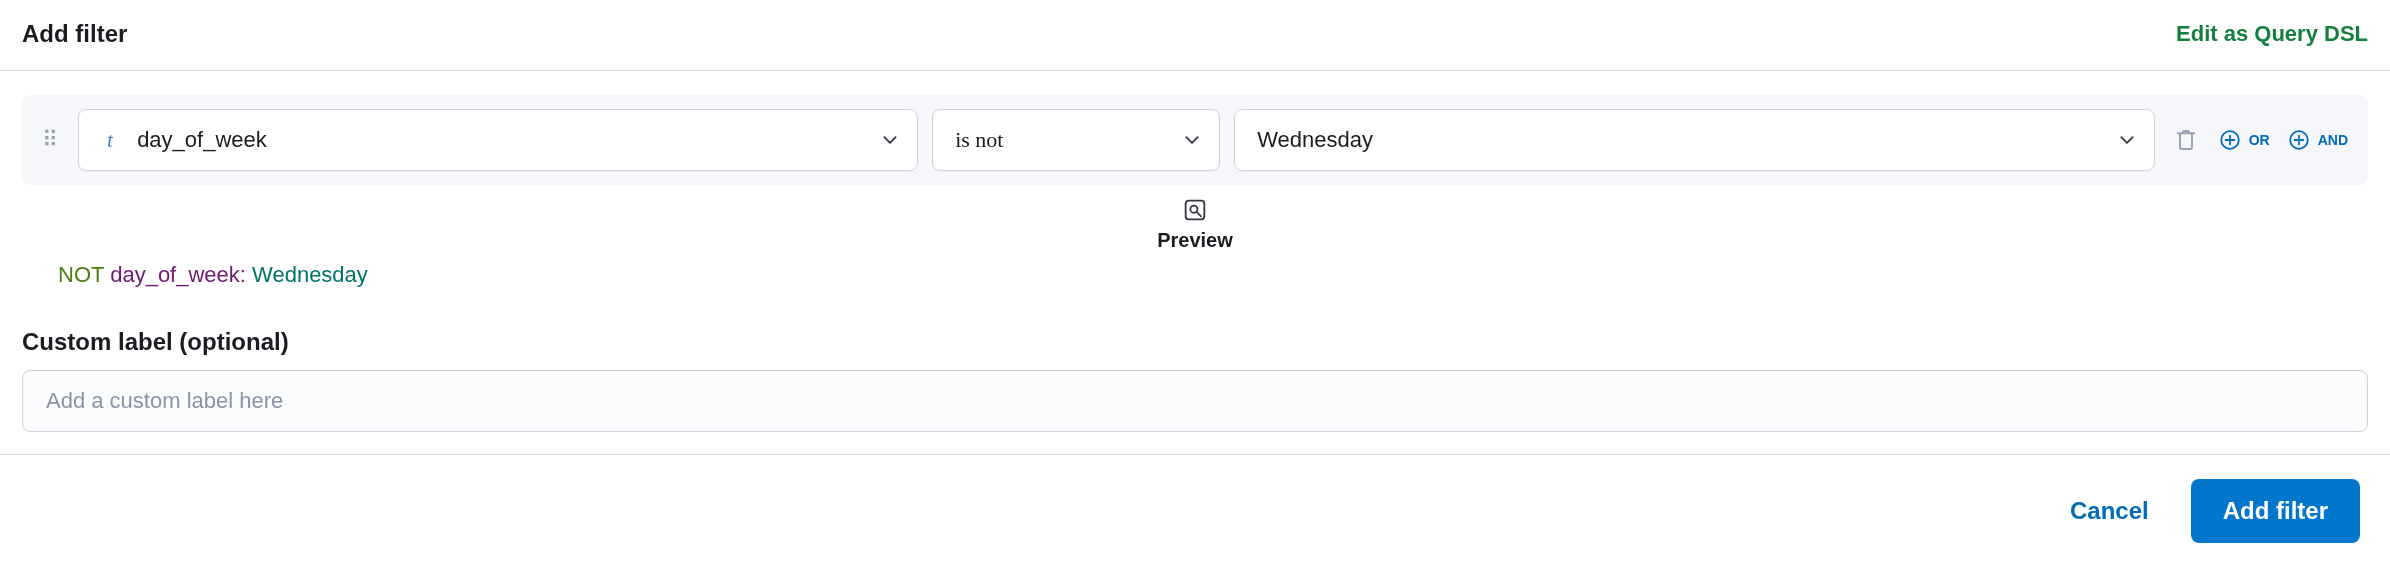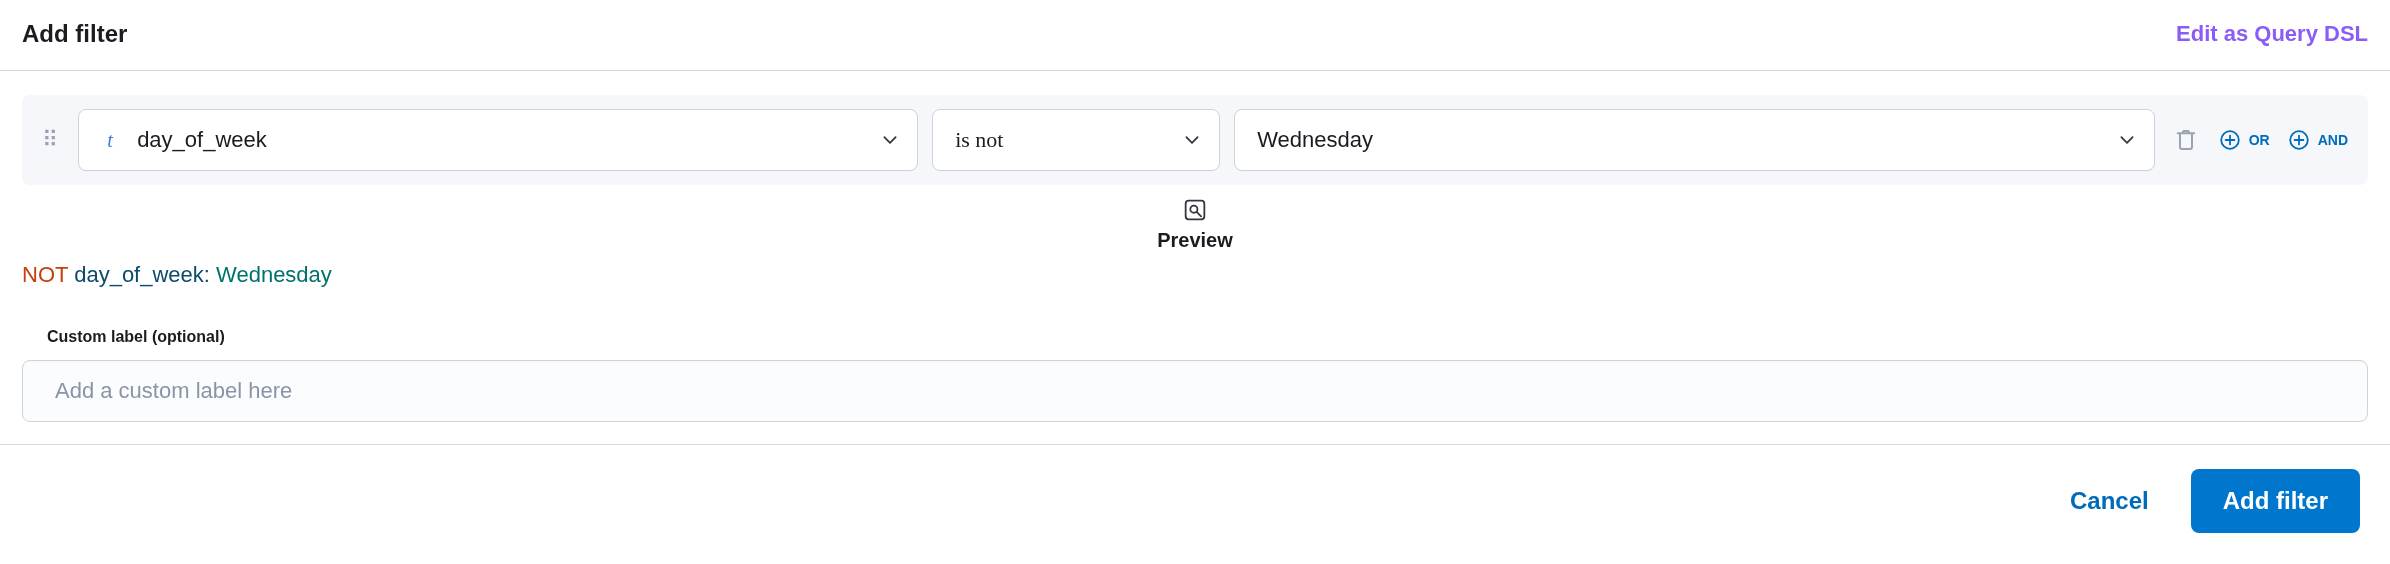--- a/index.html
+++ b/index.html
@@ -15,21 +15,21 @@
     justify-content: space-between;
     align-items: center;
     padding: 20px 22px 22px 22px;
   }
   .header h2 {
     font-size: 24px;
     font-weight: 700;
     color: #1a1c21;
   }
   .link {
-    color: #8b5cf6;
+    color: #15803d;
     font-size: 22px;
     font-weight: 600;
     text-decoration: none;
     cursor: pointer;
   }
   hr.sep {
     border: none;
     border-top: 1px solid #d3dae6;
   }
   .body {
@@ -123,37 +123,36 @@
     color: #1a1c21;
   }
   .preview-icon {
     display: inline-flex;
     color: #343741;
   }
   .preview-query {
     margin-top: 10px;
     font-size: 22px;
   }
-  .tok-not { color: #c2410c; }
-  .tok-field { color: #0c4a6e; }
+  .tok-not { color: #4d7c0f; margin-left: 36px; }
+  .tok-field { color: #701a75; }
   .tok-val { color: #00726b; }
   .section-label {
-    font-size: 16px;
+    font-size: 24px;
     font-weight: 700;
     margin-top: 40px;
     margin-bottom: 14px;
-    margin-left: 25px;
   }
   .text-input {
     width: 100%;
     height: 62px;
     background: #fbfcfd;
     border: 1px solid #ced4da;
     border-radius: 8px;
-    padding: 0 32px;
+    padding: 0 23px;
     font-size: 22px;
     color: #1a1c21;
     box-shadow: inset 0 1px 2px rgba(0,0,0,0.03);
   }
   .text-input::placeholder { color: #8a94a6; }
   .footer {
     display: flex;
     justify-content: flex-end;
     align-items: center;
     gap: 28px;

